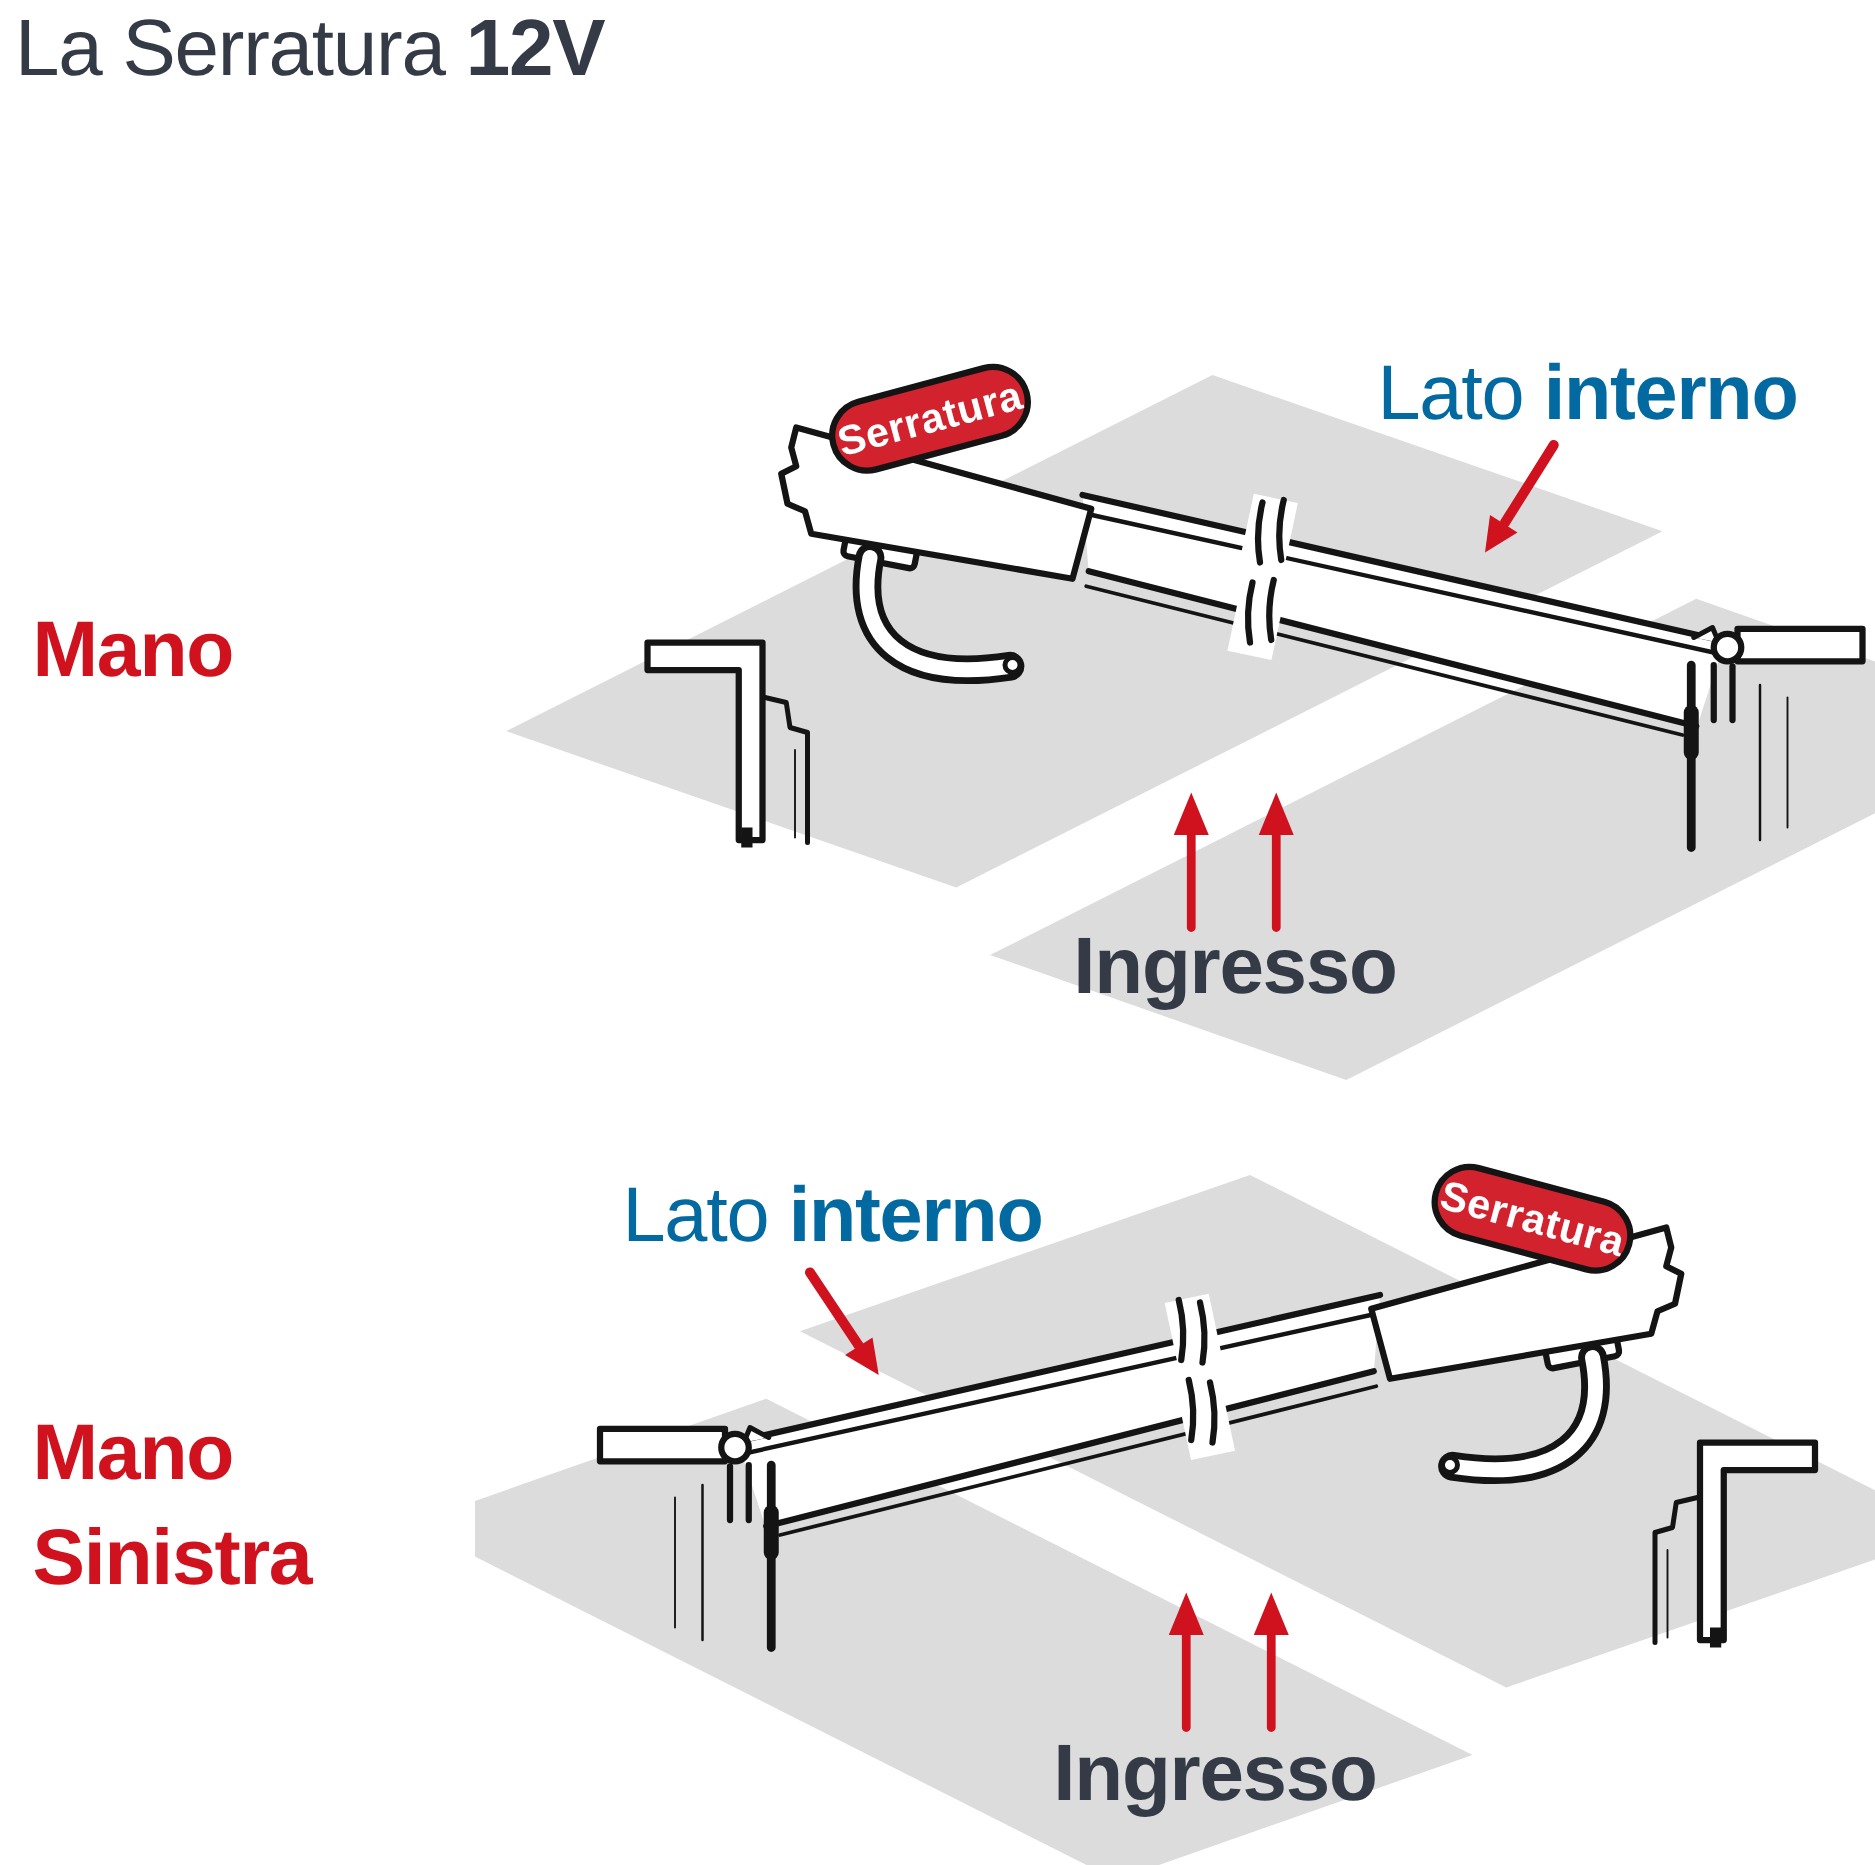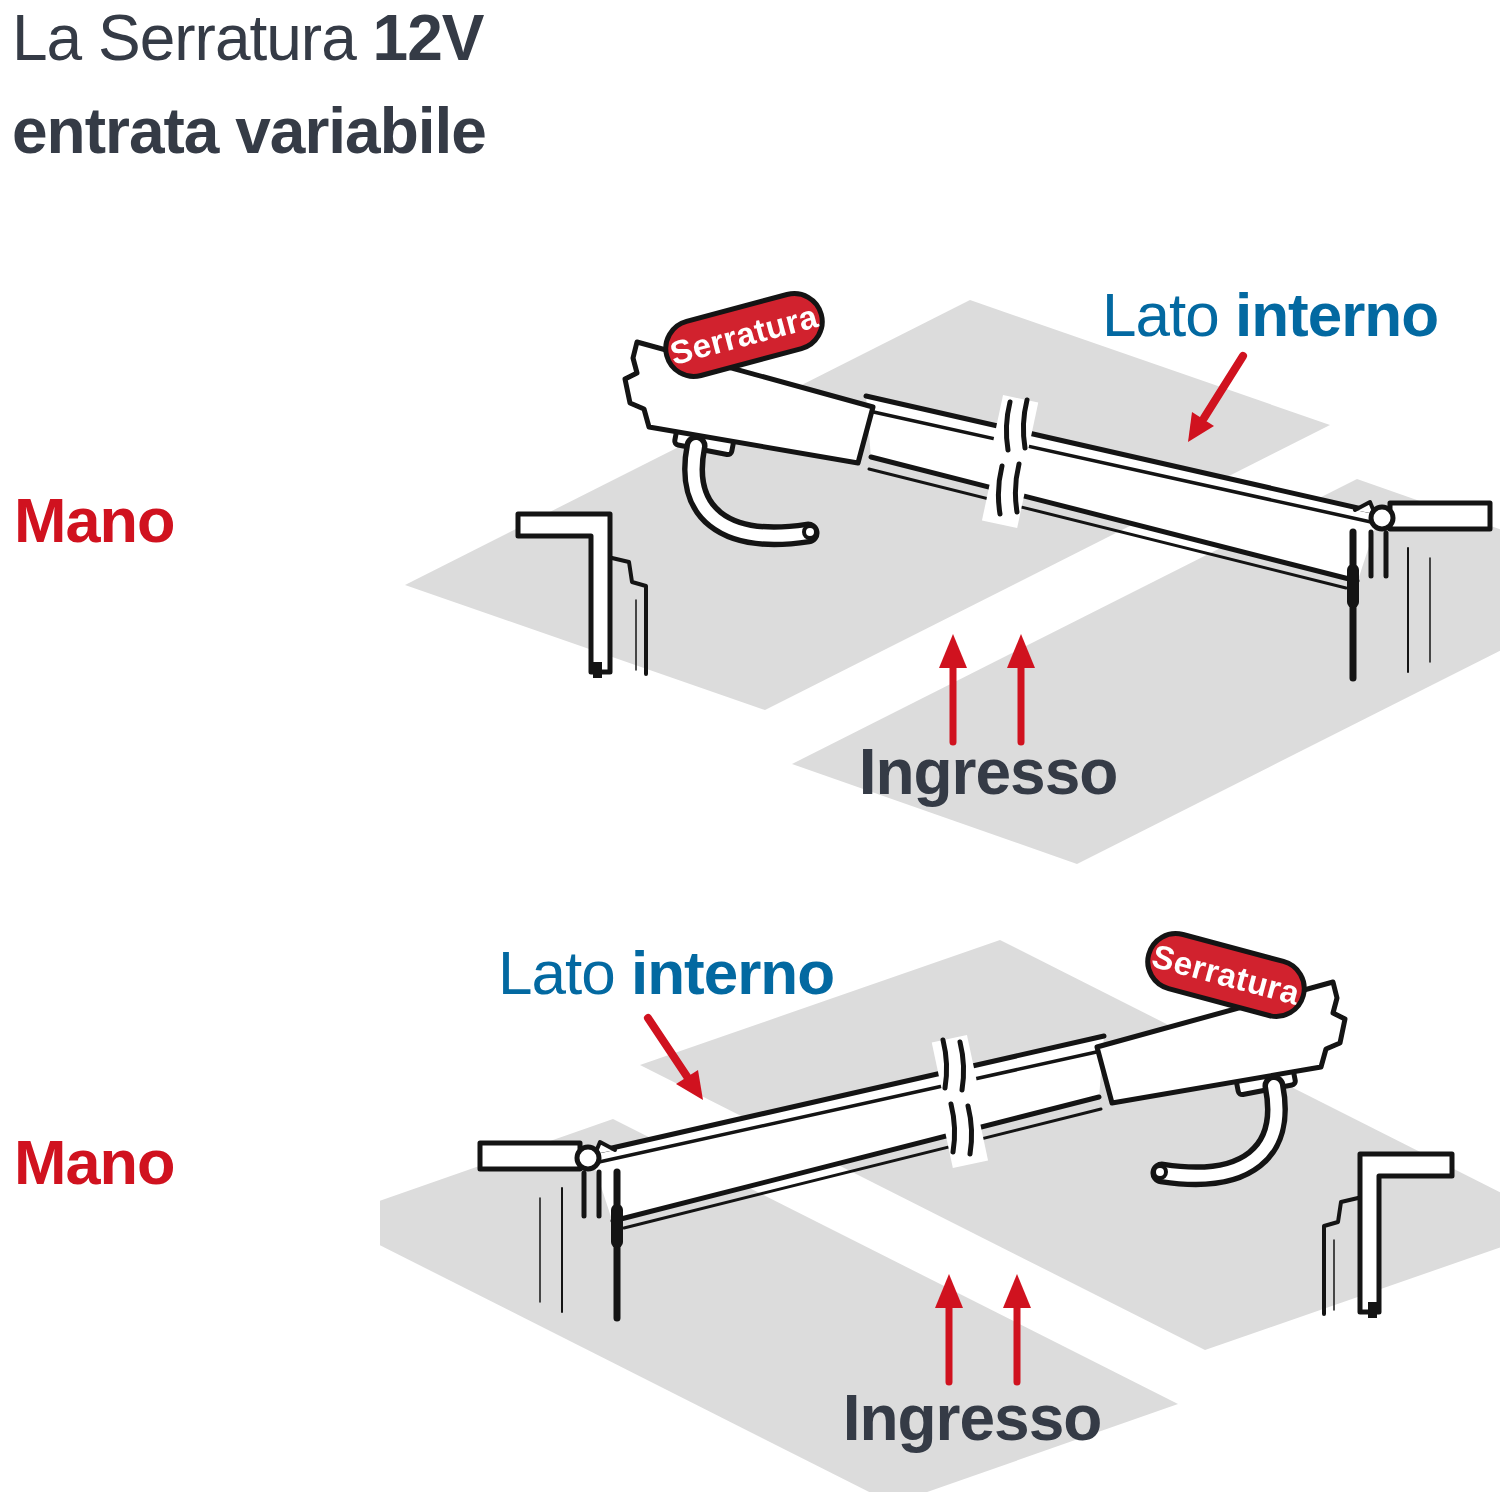--- a/index.html
+++ b/index.html
@@ -6,21 +6,21 @@
   .canvas{
     position:relative;width:1500px;height:1492px;background:#ffffff;overflow:hidden;
     font-family:"Liberation Sans", sans-serif;color:#353b46;
   }
   .title{
     position:absolute;left:12px;top:-8px;font-size:64px;line-height:93px;
     color:#353b46;letter-spacing:-1px;font-weight:400;
   }
   .title b{font-weight:700;}
   .hand-label{
-    position:absolute;left:14px;font-size:63px;line-height:84px;font-weight:700;
+    position:absolute;left:26px;font-size:63px;line-height:84px;font-weight:700;
     color:#d0121f;letter-spacing:-1px;
   }
   .hand-top{top:478px;}
   .hand-bottom{top:1120px;}
   .lato-label{
     position:absolute;font-size:62px;line-height:66px;color:#0369a1;white-space:nowrap;
     letter-spacing:-1px;font-weight:400;
   }
   .lato-label b{font-weight:700;}
   .lato-top{left:1102px;top:282px;}
@@ -41,28 +41,28 @@
   .svg-top{left:380px;top:270px;}
   .svg-bottom{left:380px;top:900px;}
 </style>
 </head>
 <body>
 
 <div class="canvas">
 
   <div class="title">
     <div><span>La Serratura</span> <b>12V</b></div>
-    <div><b>entrata variabile</b></div>
   </div>
 
   <div class="hand-label hand-top">
     <div>Mano</div>
   </div>
   <div class="hand-label hand-bottom">
     <div>Mano</div>
+    <div>Sinistra</div>
   </div>
 
   <svg class="diagram svg-top" width="1120" height="610" viewBox="0 0 1120 610">
     <defs>
       <g id="gate-drawing" stroke-linejoin="round" stroke-linecap="round">
 
         <polygon points="25,315 590,30 950,155 385,440" fill="#dcdcdc"></polygon>
         <polygon points="412,494 977,209 1262,309 697,594" fill="#dcdcdc"></polygon>
 
         <polygon points="486,126 1000,243 977,313 491,188" fill="#ffffff"></polygon>

